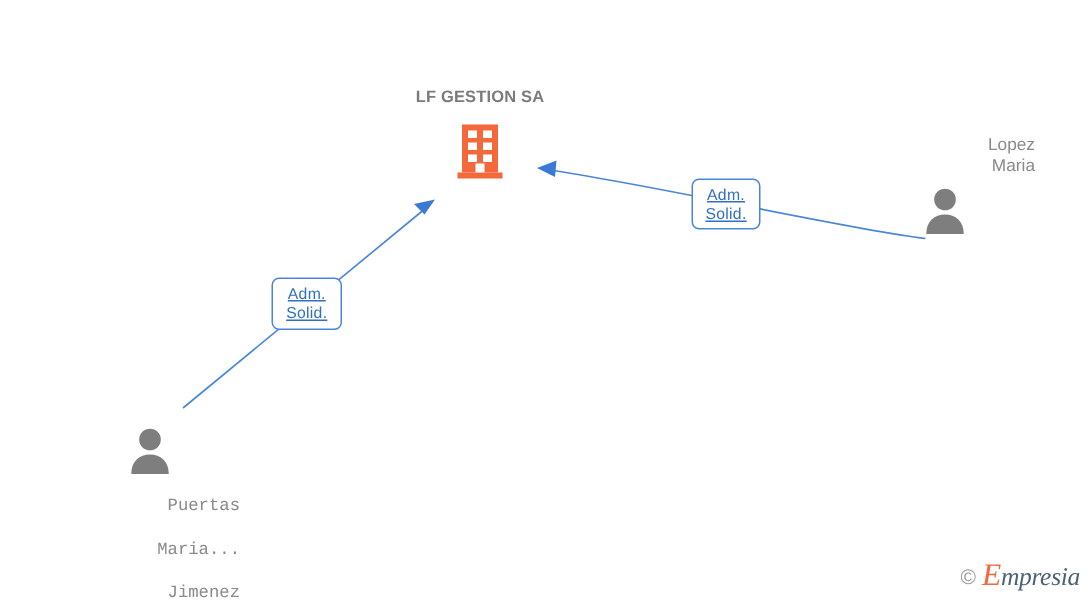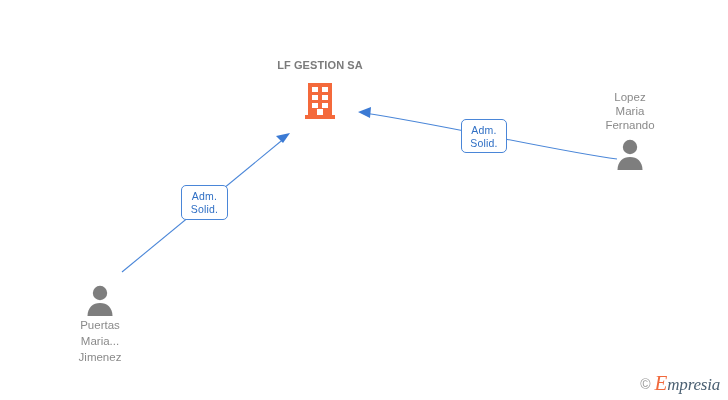--- a/index.html
+++ b/index.html
@@ -56,40 +56,41 @@
   .person-right { left: 570px; top: 90px;  }
   .person-icon {
     display: flex;
     justify-content: center;
   }
   .person-name {
     font-size: 11.5px;
     color: #8a8a8a;
     line-height: 14px;
     white-space: nowrap;
+    text-align: right;
   }
-  .person-left .person-name  { margin-top: 2px; }
+  .person-left .person-name  { margin-top: 15px; font-family: Liberation Mono, monospace; }
   .person-right .person-icon { margin-top: 6px; }
   
   .rel-box {
     position: absolute;
     box-sizing: border-box;
     background: #ffffff;
     border: 1px solid #4a86d8;
     border-radius: 5px;
     color: #2f6fc4;
     font-size: 10.5px;
     line-height: 13px;
     text-align: center;
     padding-top: 4px;
     letter-spacing: 0.2px;
   }
   .rel-box-left  { left: 181px; top: 185px; width: 47px; height: 35px; }
   .rel-box-right { left: 461px; top: 119px; width: 46px; height: 34px; }
-  .rel-line { display: block; }
+  .rel-line { display: block; text-decoration: underline; }
   
   .watermark {
     position: absolute;
     right: 8px;
     bottom: 6px;
     display: flex;
     align-items: center;
     gap: 4px;
   }
   .wm-copy {
@@ -153,21 +154,20 @@
       </svg>
     </div>
     <div class="person-name">Puertas</div>
     <div class="person-name">Maria...</div>
     <div class="person-name">Jimenez</div>
   </div>
 
   <div class="person-node person-right">
     <div class="person-name">Lopez</div>
     <div class="person-name">Maria</div>
-    <div class="person-name">Fernando</div>
     <div class="person-icon">
       <svg width="32" height="32" viewBox="0 0 32 32" xmlns="http://www.w3.org/2000/svg">
         <circle cx="16" cy="9" r="7.2" fill="#7e7e7e"></circle>
         <path d="M 3.5 32 C 3.5 23.5 9 19 16 19 C 23 19 28.5 23.5 28.5 32 Z" fill="#7e7e7e"></path>
       </svg>
     </div>
   </div>
 
   <div class="rel-box rel-box-left">
     <span class="rel-line">Adm.</span>

